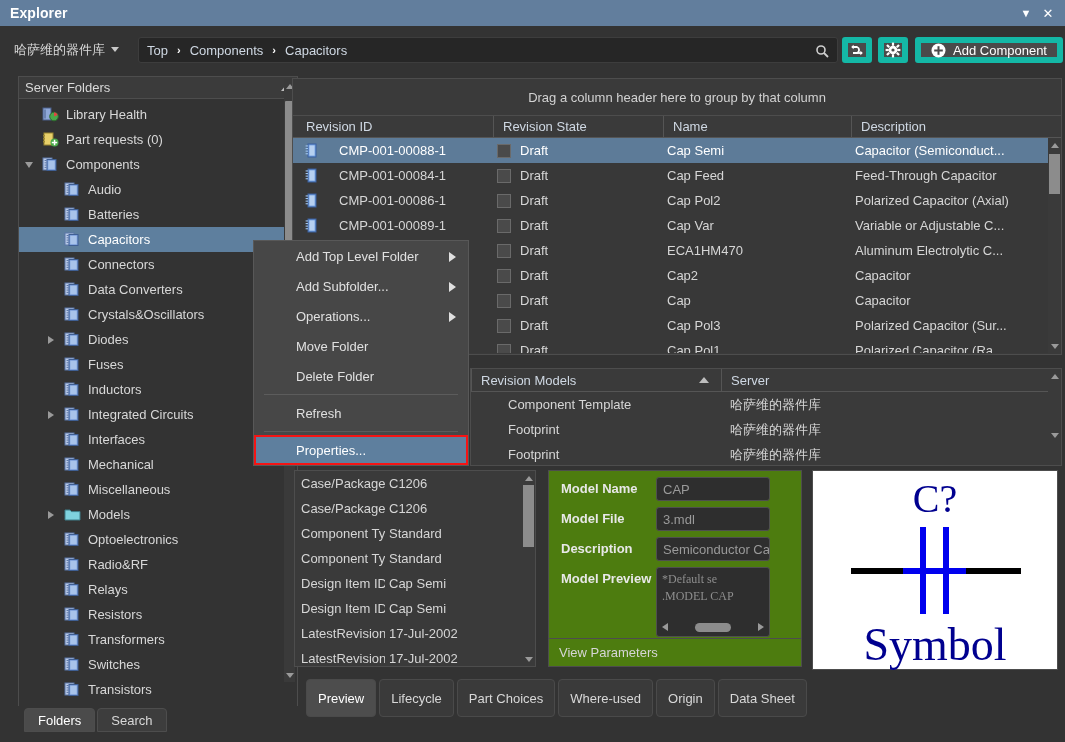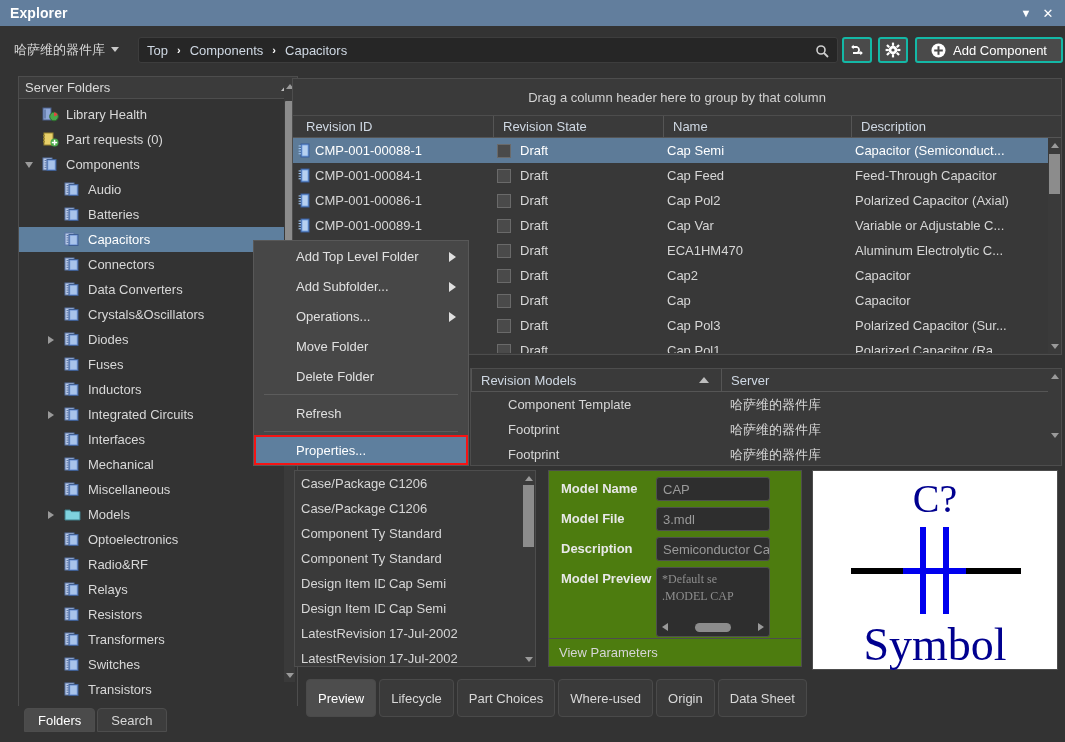--- a/index.html
+++ b/index.html
@@ -47,21 +47,21 @@
     display: flex; align-items: center; padding: 0 8px; gap: 9px;
   }
   .crumb { color: #cfd8e3; font-size: 13px; }
   .crumb-sep { color: #ffffff; font-size: 11px; font-weight: bold; }
   .bc-search {
     position: absolute; right: 6px; top: 4px; width: 18px; height: 18px;
     display: flex; align-items: center; justify-content: center;
   }
   .tbtn {
     position: absolute; top: 37px; height: 26px; background: #4a4a4a;
-    border: 2px solid #14b8a6; border-radius: 3px;
+    border: 6px solid #14b8a6; border-radius: 3px;
     display: flex; align-items: center; justify-content: center; color: #ffffff;
   }
   #btn-sync { left: 842px; width: 30px; }
   #btn-gear { left: 878px; width: 30px; }
   #btn-add  { left: 915px; width: 148px; gap: 7px; padding: 0 10px; font-size: 13px; }
 
   
   .leftpanel {
     position: absolute; left: 18px; top: 76px; width: 280px; height: 630px;
     background: #333333; border: 1px solid #4d4d4d;
@@ -116,21 +116,21 @@
   .gh {
     display: flex; align-items: center; padding-left: 9px; border-left: 1px solid #555;
     position: relative;
   }
   .gh:first-child { border-left: none; padding-left: 13px; }
   .grid-body { position: relative; height: 215px; overflow: hidden; background: #383838; }
   .grow {
     height: 25px; display: flex; align-items: center; font-size: 13px; color: #d6d6d6;
   }
   .grow.sel { background: #5d7b98; color: #ffffff; }
-  .c-rev { width: 200px; display: flex; gap: 4px; padding-left: 5px; }
+  .c-rev { width: 200px; display: flex; gap: 21px; padding-left: 12px; }
   .c-state { width: 170px; display: flex; align-items: center; gap: 9px; padding-left: 4px; }
   .c-name { width: 188px; padding-left: 4px; }
   .c-desc { width: 195px; padding-left: 4px; white-space: nowrap; overflow: hidden; }
   .chk { width: 14px; height: 14px; background: #4a4a4a; border: 1px solid #6a6a6a; flex: 0 0 14px; }
   .cmp-ico { width: 13px; height: 15px; flex: 0 0 13px; }
   .gscroll { position: absolute; right: 0; top: 0; width: 13px; height: 215px; background: #3a3a3a; }
   .gs-thumb { position: absolute; left: 1px; top: 16px; width: 11px; height: 40px; background: #8c8c8c; }
 
   
   .rm-panel {

